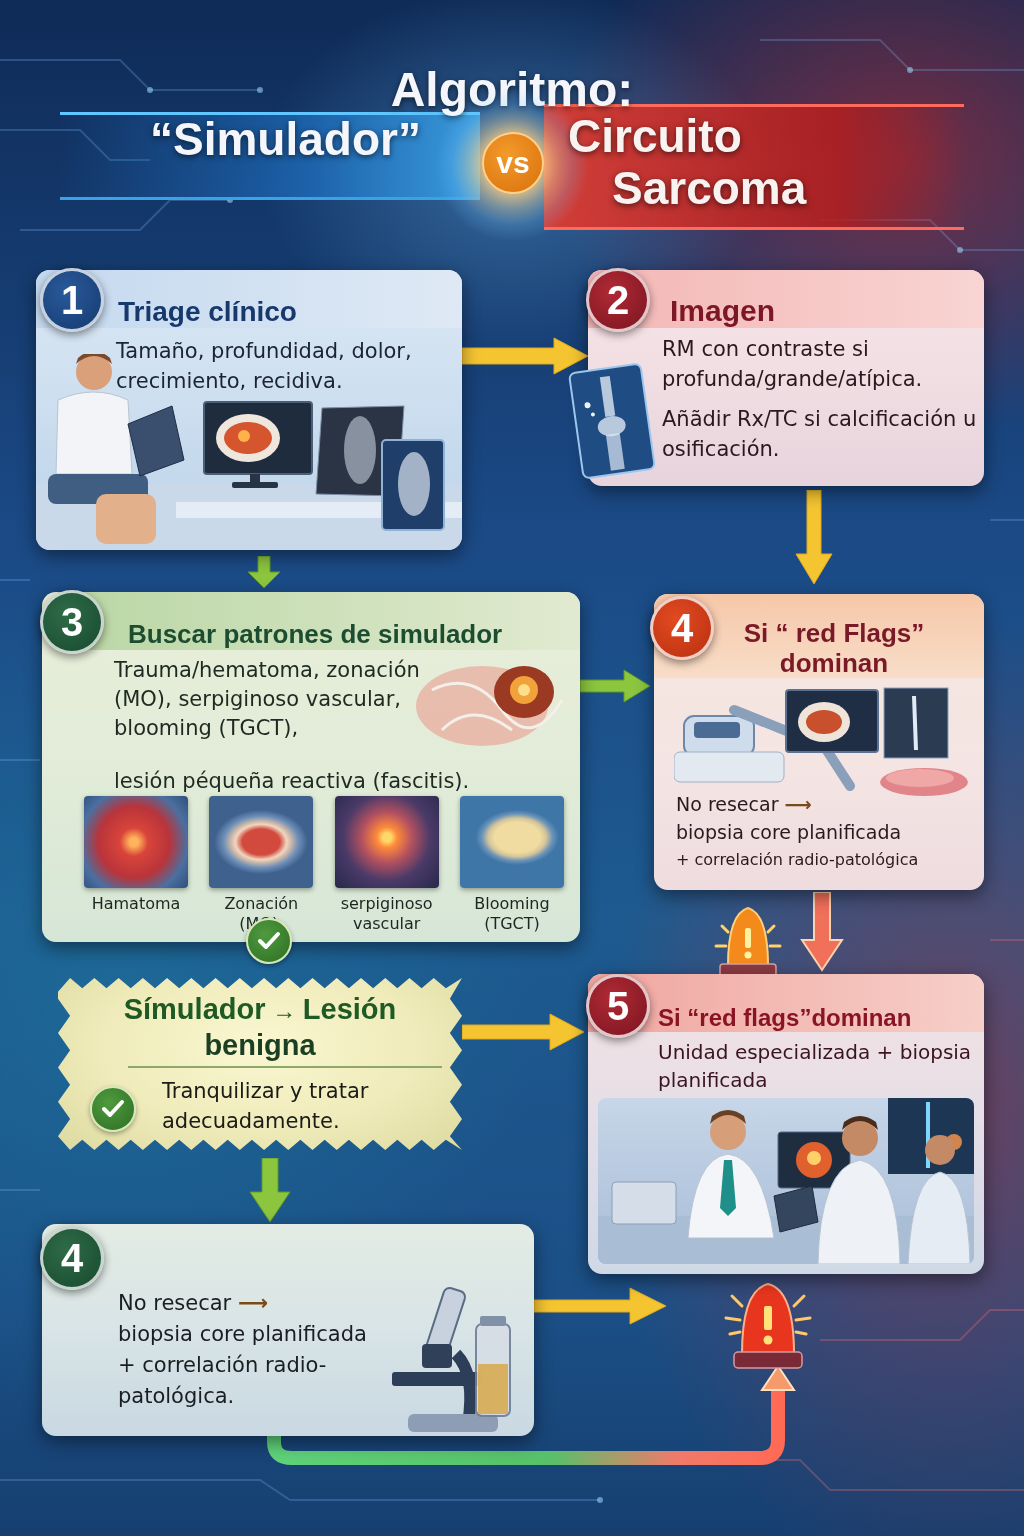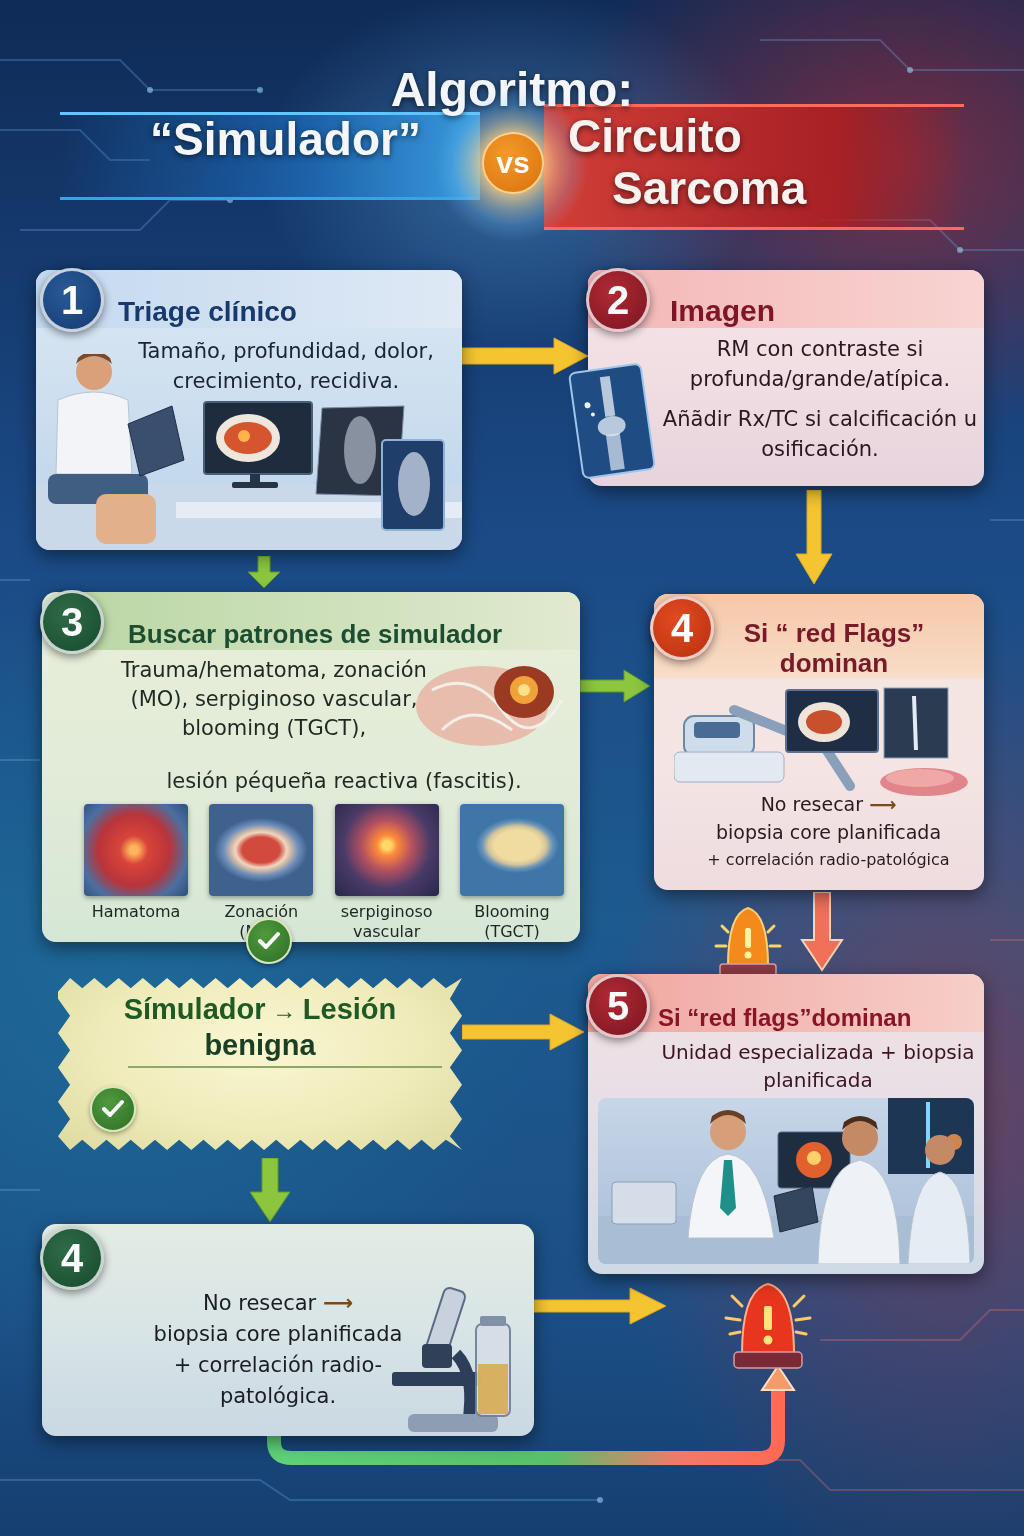--- a/index.html
+++ b/index.html
@@ -73,21 +73,21 @@
     display: flex; align-items: center; justify-content: center;
     border: 3px solid rgba(255,255,255,0.75);
     box-shadow: 0 3px 8px rgba(0,0,0,0.45);
     z-index: 5;
   }
   .num.blue { background: radial-gradient(circle at 40% 35%, #2a5a9a, #143a70); }
   .num.red { background: radial-gradient(circle at 40% 35%, #b02a35, #7a1420); }
   .num.green { background: radial-gradient(circle at 40% 35%, #2f6b48, #174a2e); }
   .num.orange { background: radial-gradient(circle at 40% 35%, #e24a22, #b8300f); }
 
-  .body-text { font-size: 21px; line-height: 30px; color: #1b2433; text-align: center; }
+  .body-text { font-size: 21px; line-height: 30px; color: #1b2433; }
 
   
   .c1 { left: 36px; top: 270px; width: 426px; height: 280px;
     background: linear-gradient(180deg, #dbe8f5 0%, #cfe0f0 40%, #bcd3ea 100%); }
   .c1 .card-head { background: linear-gradient(90deg, #c4d9ef, #dfe9f5); color: #18396e; font-size: 28px; }
   .c1 .body-text { position: absolute; left: 80px; top: 66px; width: 340px; }
 
   
   .c2 { left: 588px; top: 270px; width: 396px; height: 216px;
     background: linear-gradient(180deg, #f7e4e6 0%, #f1dee3 50%, #e6d3dc 100%); }
@@ -95,21 +95,21 @@
   .c2 .body-text { position: absolute; left: 74px; top: 64px; width: 316px; color: #2a1820; }
   .c2 .body-text p + p { margin-top: 10px; }
 
   
   .c3 { left: 42px; top: 592px; width: 538px; height: 350px;
     background: linear-gradient(180deg, #e8eed8 0%, #e2ecd8 50%, #d6e6d6 100%); }
   .c3 .card-head { background: linear-gradient(90deg, #b9d6a4, #e1ead0); color: #1d4d30; font-size: 26px; padding-left: 70px; margin-left: 16px; }
   .c3 .body-text { position: absolute; left: 72px; top: 64px; width: 460px; color: #1d2a22; line-height: 29px; }
   .c3 .body-text .gap { margin-top: 24px; }
 
-  .thumbs { position: absolute; left: 42px; top: 212px; width: 480px; display: flex; justify-content: space-between; }
+  .thumbs { position: absolute; left: 42px; top: 204px; width: 480px; display: flex; justify-content: space-between; }
   .thumb { width: 104px; text-align: center; }
   .thumb .img { width: 104px; height: 92px; border-radius: 4px; box-shadow: 0 2px 5px rgba(0,0,0,0.35); }
   .thumb .cap { font-size: 16px; line-height: 20px; color: #1d2620; margin-top: 6px; }
   .img.hematoma { background: radial-gradient(circle at 48% 50%, #ffb35a 0 6%, #d8443a 20%, #b9343a 50%, #4b6fa0 75%, #2e4f7d 100%); }
   .img.zonacion { background: radial-gradient(ellipse 45% 35% at 50% 50%, #d24a3d 0 40%, #f0d6c0 55%, #c9b6a8 65%, #6d8fb9 80%, #3f618e 100%); }
   .img.serpig { background: radial-gradient(circle at 50% 45%, #ffd86a 0 6%, #ff8a3a 14%, #b25060 35%, #4a3a68 60%, #27284a 100%); }
   .img.blooming { background: radial-gradient(ellipse 40% 30% at 55% 45%, #f0dca0 0 55%, #d3c49a 70%, #6a93b8 85%, #3f76a8 100%); }
 
   
   .c4r { left: 654px; top: 594px; width: 330px; height: 296px;
@@ -391,20 +391,21 @@
   </div>
 </div>
 <div class="num orange" style="left:650px; top:596px;">4</div>
 
 <div class="benign">
   <div class="benign-title">
     <span>Símulador</span><span style="font-size:24px;"> → </span><span>Lesión</span><br>
     <span class="b2">benigna</span>
   </div>
   <div class="benign-rule"></div>
+  <div class="benign-text" style="width:260px;">Tranquilizar y tratar adecuadamente.</div>
 </div>
 <div class="check" style="left:90px; top:1086px;">
   <svg viewBox="0 0 26 26">
       <path d="M4 13 L10 19 L22 6" stroke="#fff" stroke-width="4" fill="none" stroke-linecap="round" stroke-linejoin="round"></path>
     </svg>
 </div>
 
 <div class="card c5">
   <div class="card-head">
     <span>Si “red flags”dominan</span>

